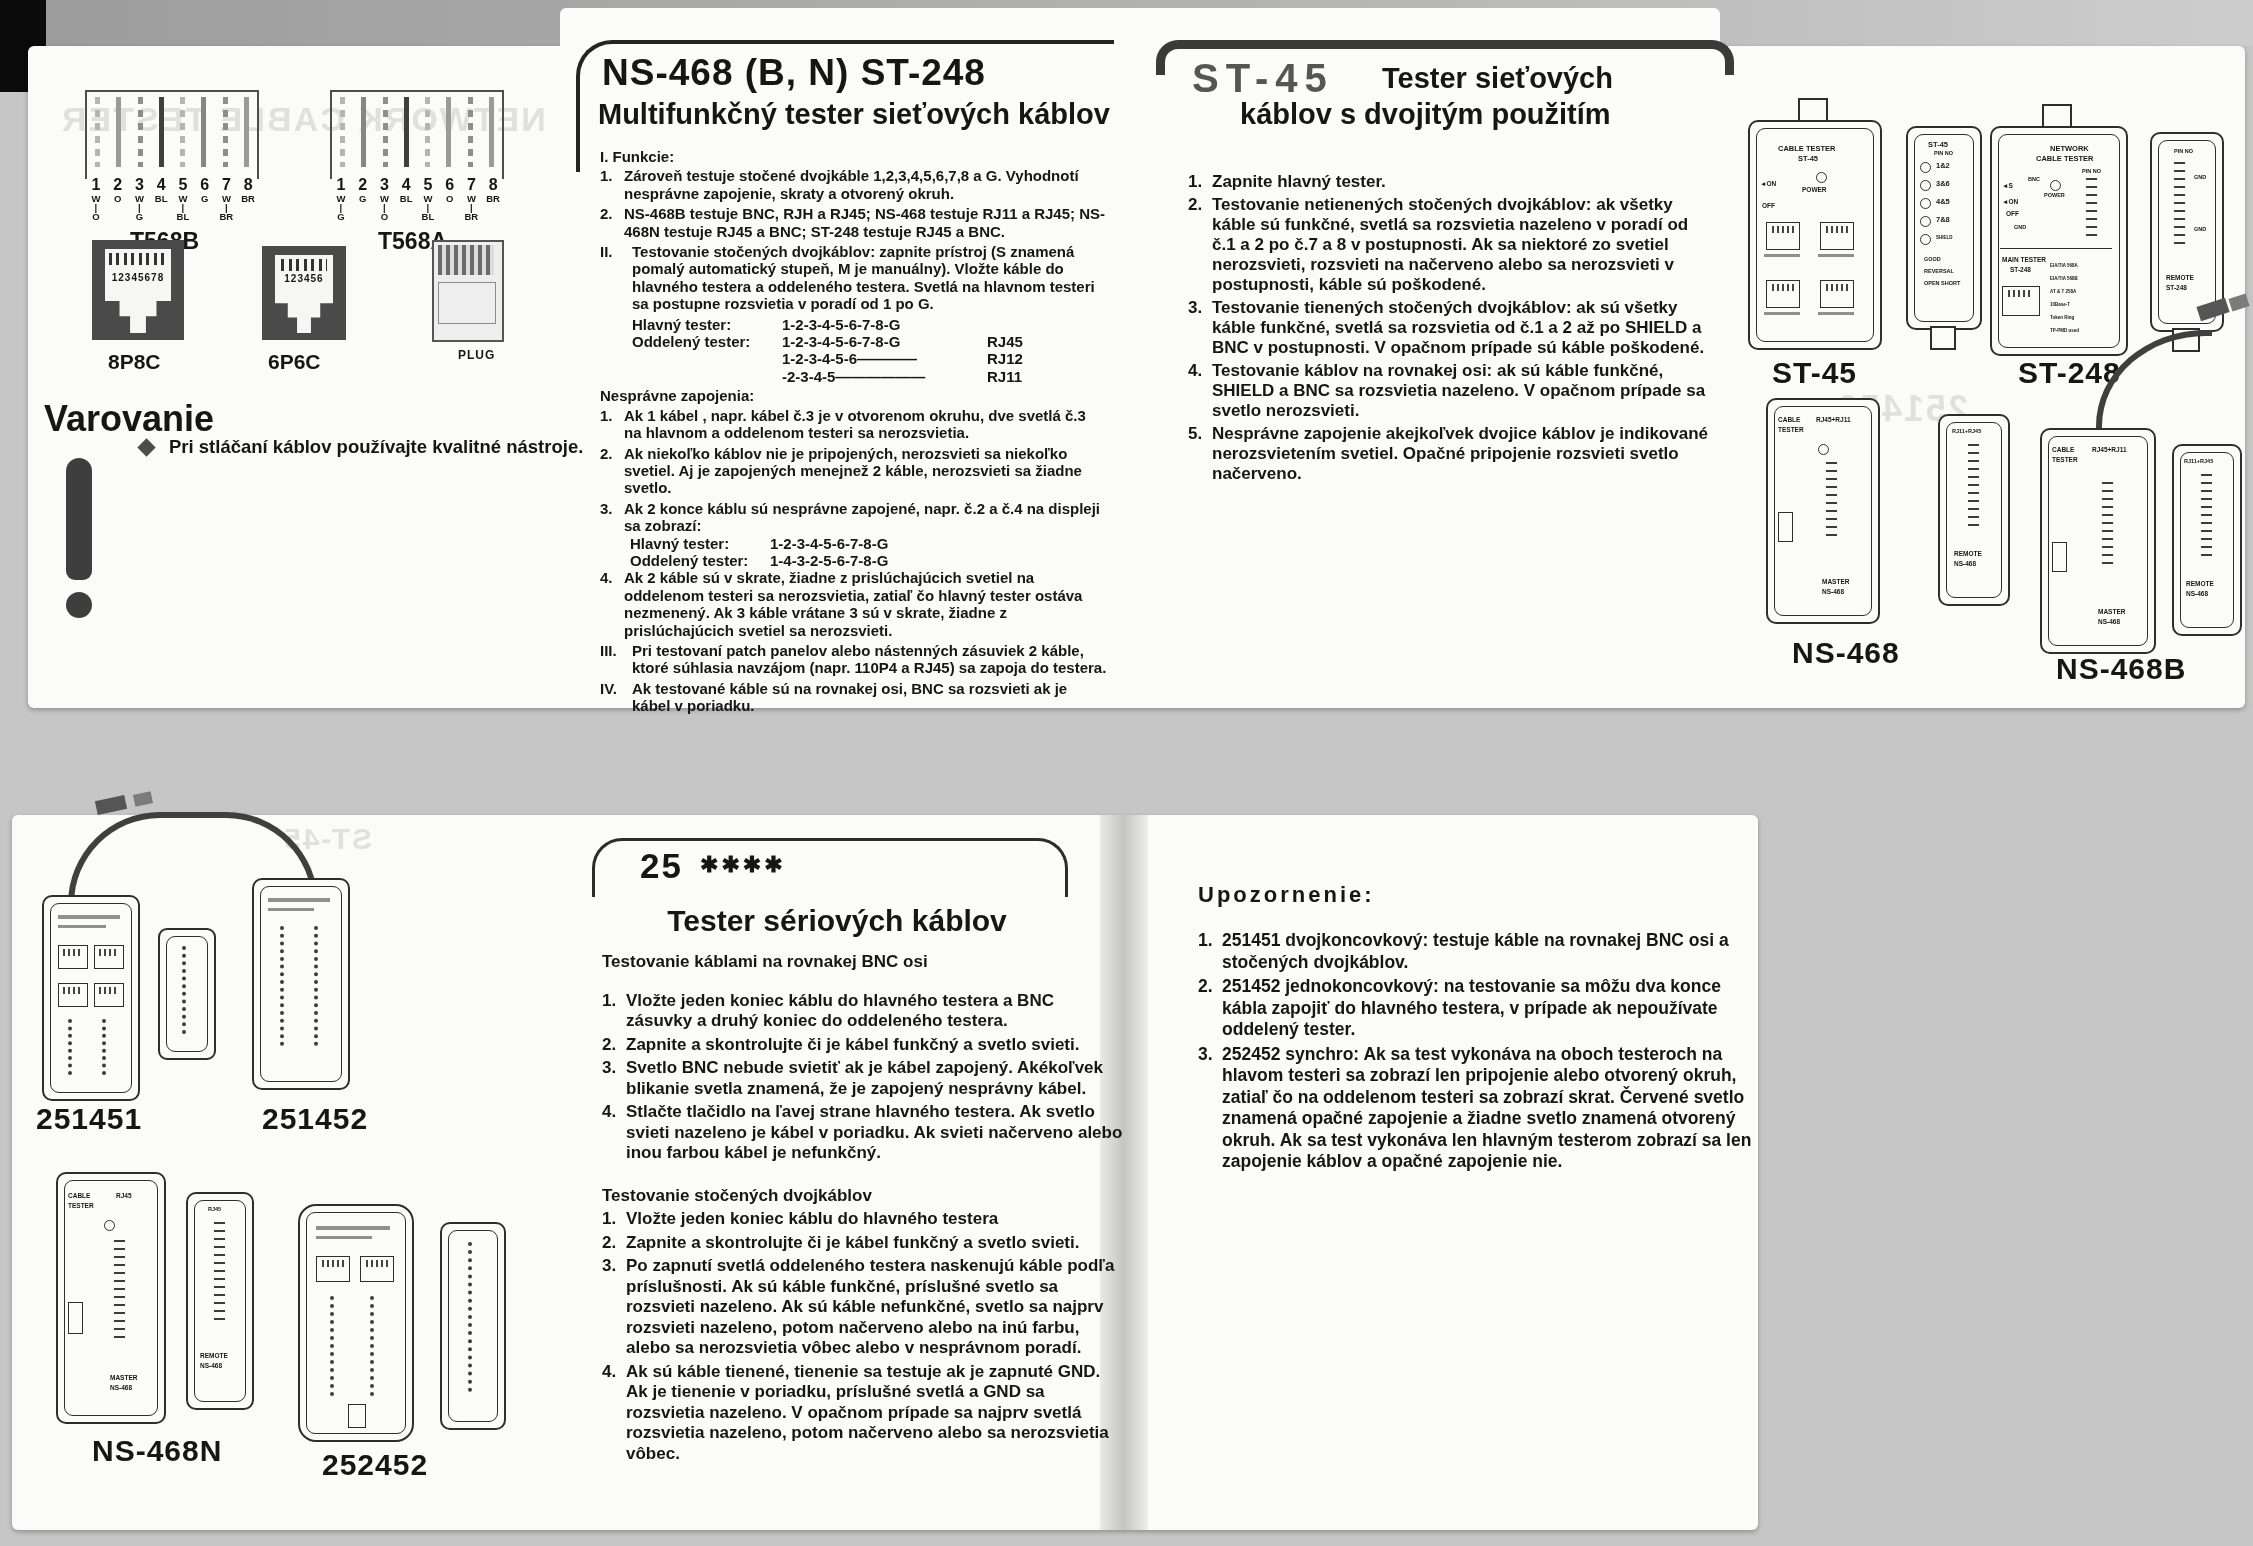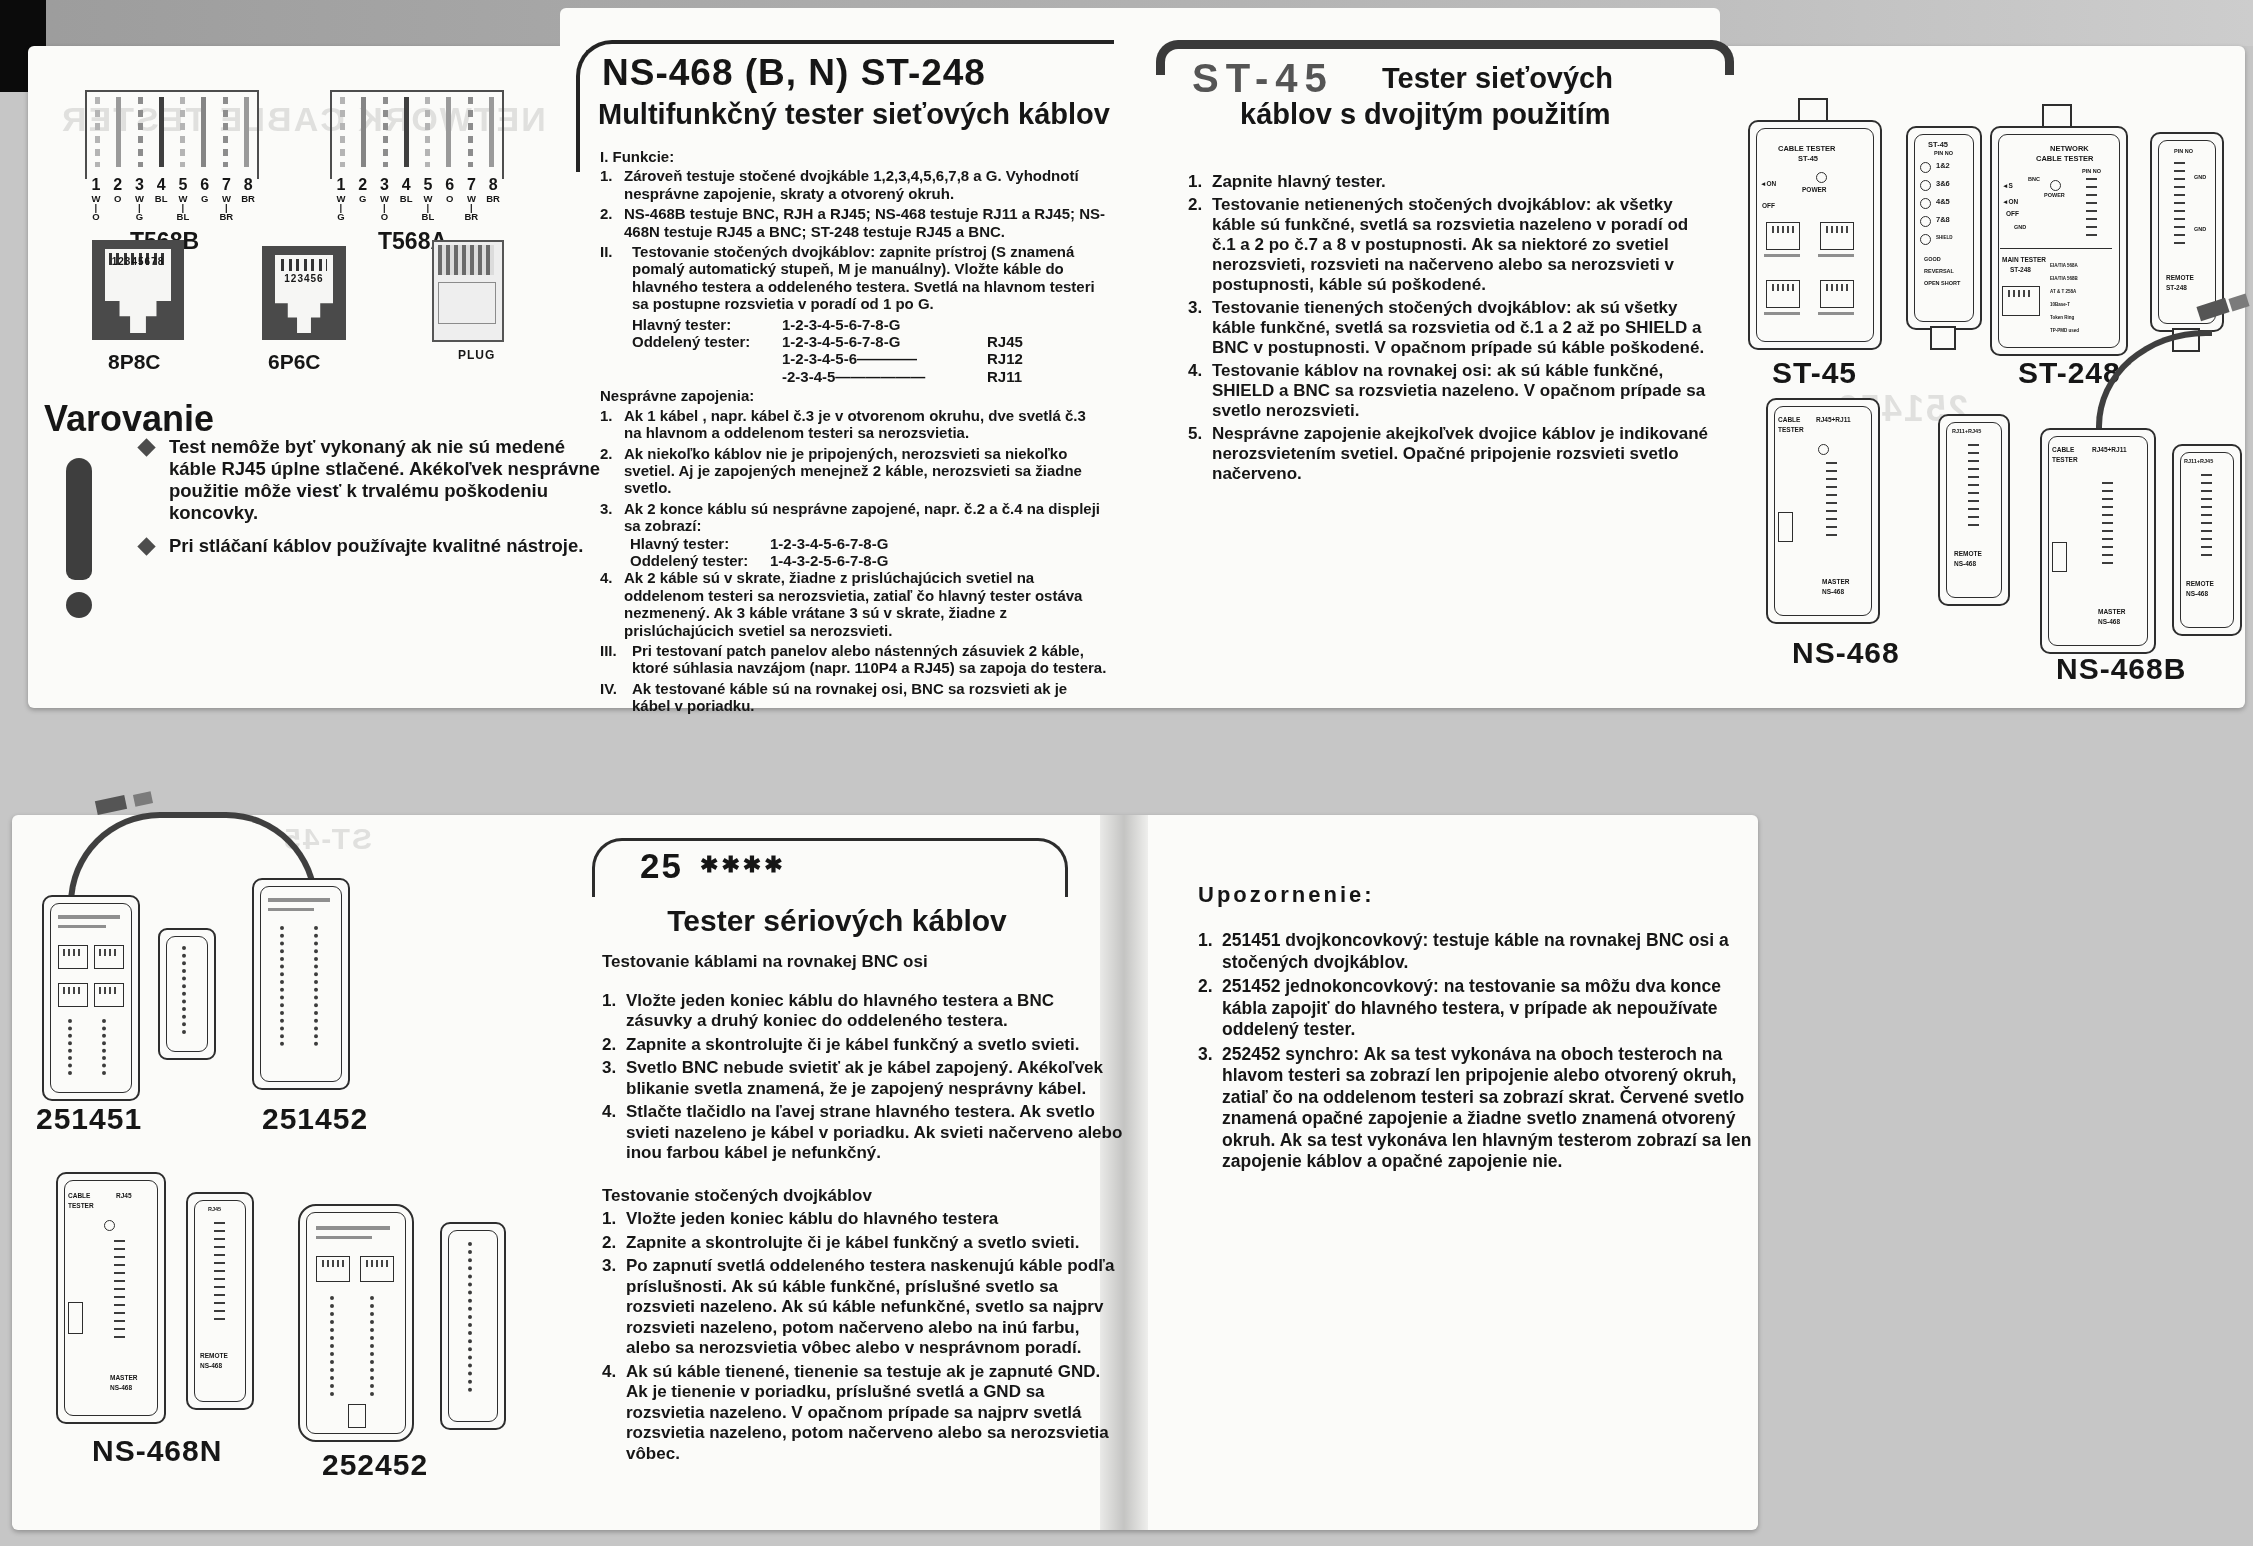--- a/index.html
+++ b/index.html
@@ -143,21 +143,21 @@
     <span>W
 |
 BR</span>
     <span>BR</span>
 </div>
 <div class="ap b" style="left:378px;top:228px;font-size:23px">T568A</div>
 
 <div class="jackblk" style="left:92px;top:240px;width:92px;height:100px">
   <div class="jackwhite" style="left:13px;top:9px;width:66px;height:84px"></div>
   <div class="contacts" style="left:17px;top:13px;width:58px"></div>
-  <div class="ap b" style="left:15px;top:16px;width:62px;text-align:center;font-size:10px;letter-spacing:1px">12345678</div>
+  <div class="ap b" style="left:15px;top:32px;width:62px;text-align:center;font-size:10px;letter-spacing:1px">12345678</div>
 </div>
 <div class="ap b" style="left:108px;top:350px;font-size:21px">8P8C</div>
 
 <div class="jackblk" style="left:262px;top:246px;width:84px;height:94px">
   <div class="jackwhite" style="left:13px;top:9px;width:58px;height:78px"></div>
   <div class="contacts" style="left:19px;top:13px;width:46px"></div>
   <div class="ap b" style="left:13px;top:27px;width:58px;text-align:center;font-size:10px;letter-spacing:1px">123456</div>
 </div>
 <div class="ap b" style="left:268px;top:350px;font-size:21px">6P6C</div>
 
@@ -166,24 +166,20 @@
   <div class="ap" style="left:4px;top:40px;width:56px;height:40px;border:1.5px solid #8b8b8b"></div>
 </div>
 <div class="ap b" style="left:458px;top:348px;font-size:12px;letter-spacing:1px">PLUG</div>
 
 <div class="ap xb" style="left:44px;top:398px;font-size:36px">Varovanie</div>
 <div class="ap" style="left:66px;top:458px">
   <div style="width:26px;height:122px;background:#3e3e3e;border-radius:13px 13px 9px 9px"></div>
   <div style="width:26px;height:26px;background:#3e3e3e;border-radius:50%;margin-top:12px"></div>
 </div>
 <div class="ap" style="left:140px;top:436px;width:470px;font-size:18.5px;line-height:22px">
-  <div class="warnitem">
-      <span class="diamond"></span>
-      <span class="tx">Test nemôže byť vykonaný ak nie sú medené káble RJ45 úplne stlačené. Akékoľvek nesprávne použitie môže viesť k trvalému poškodeniu koncovky.</span>
-    </div>
   <div class="warnitem">
       <span class="diamond"></span>
       <span class="tx">Pri stláčaní káblov používajte kvalitné nástroje.</span>
     </div>
 </div>
 
 <div class="ap" style="left:576px;top:40px;width:534px;height:128px;border-top:4px solid #242424;border-left:4px solid #242424;border-top-left-radius:36px"></div>
 <div class="ap xb" style="left:602px;top:52px;font-size:37px;letter-spacing:1px">NS-468 (B, N) ST-248</div>
 <div class="ap b" style="left:598px;top:98px;font-size:29px">Multifunkčný tester sieťových káblov</div>
 

